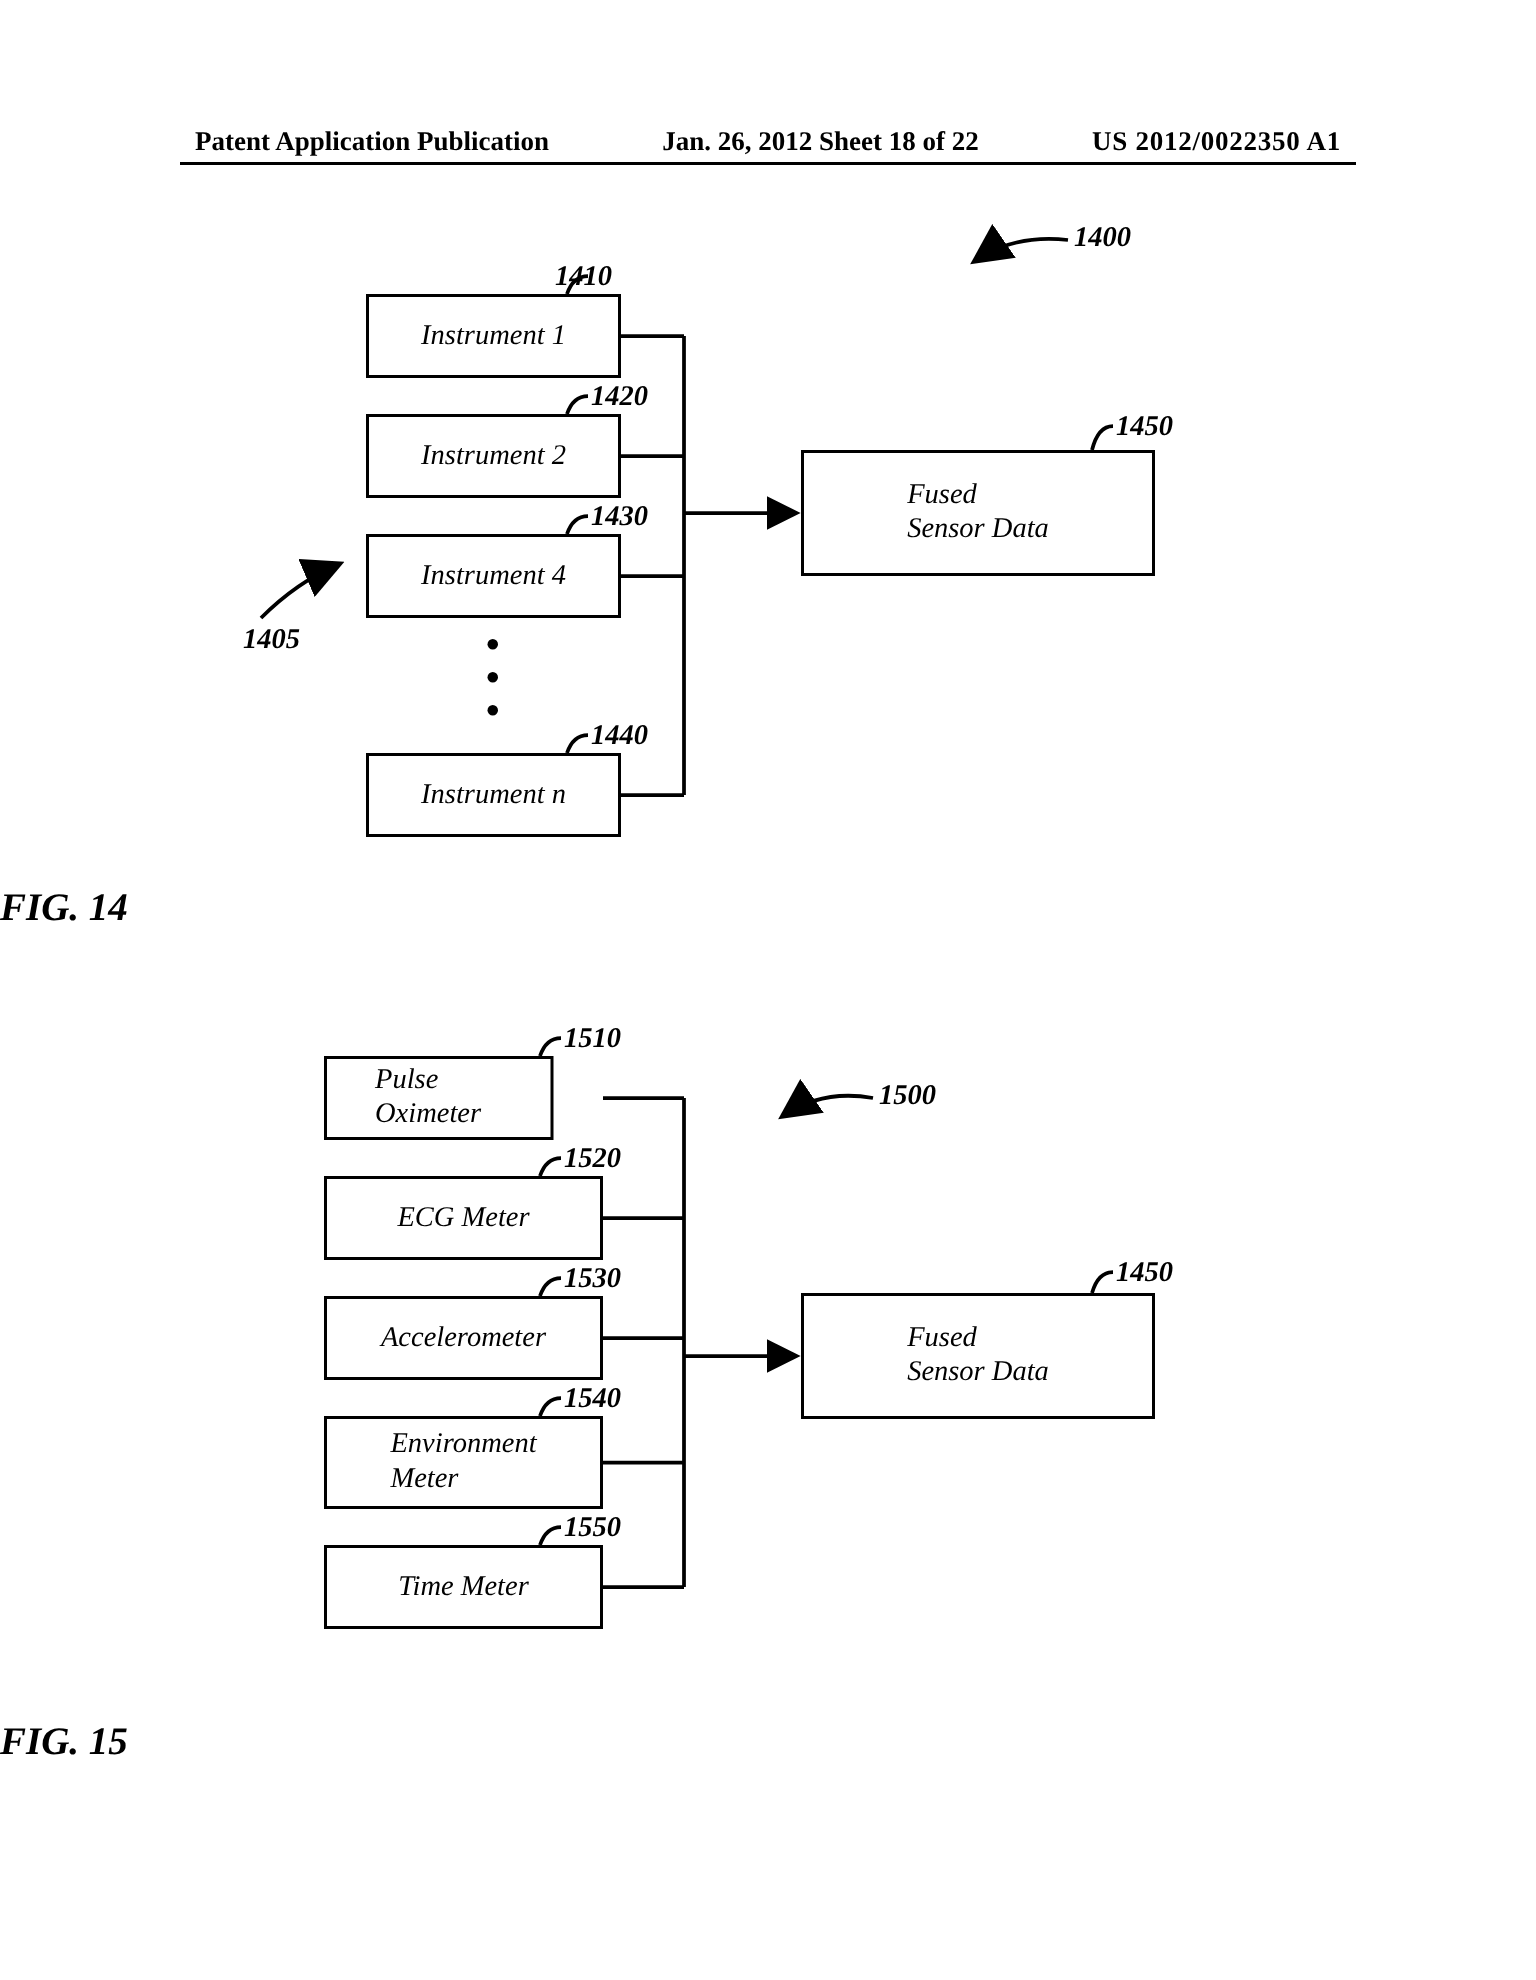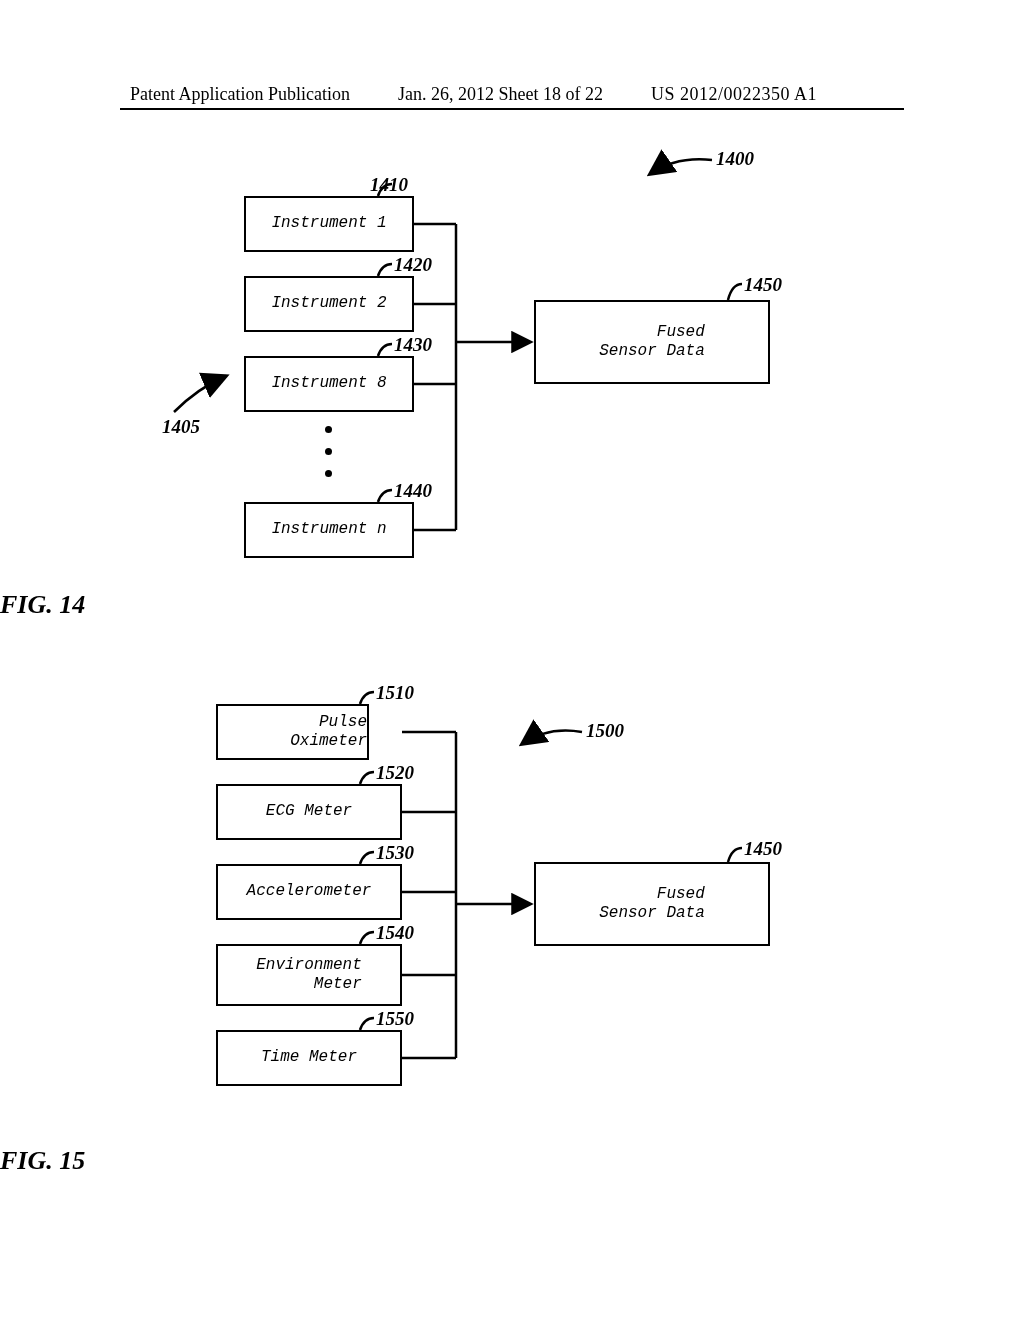--- a/index.html
+++ b/index.html
@@ -9,25 +9,24 @@
     width: 1024px;
     height: 1320px;
     position: relative;
   }
   .page-header {
     position: absolute;
     top: 84px;
     left: 0;
     width: 100%;
     display: flex;
-    justify-content: flex-start;
+    justify-content: space-between;
     padding: 0 130px;
     font-size: 18px;
-    font-weight: normal;
-    gap: 48px;
+    font-weight: bold;
   }
   .page-header .right { letter-spacing: 0.5px; }
   .header-rule {
     position: absolute;
     top: 108px;
     left: 120px;
     width: 784px;
     border-top: 2px solid #000;
   }
   .diagram-area {
@@ -35,26 +34,25 @@
     left: 0; top: 0;
     width: 1024px;
     height: 1320px;
   }
   .obox {
     position: absolute;
     border: 2.5px solid #000;
     display: flex;
     align-items: center;
     justify-content: center;
-    text-align: right;
+    text-align: left;
     background: #fff;
     font-style: italic;
-    font-size: 16px;
+    font-size: 19px;
     line-height: 1.2;
-    font-family: Liberation Mono, monospace;
   }
   .num-label {
     position: absolute;
     font-style: italic;
     font-weight: bold;
     font-size: 19px;
   }
   .fig-label {
     position: absolute;
     font-style: italic;
@@ -84,21 +82,21 @@
   <span>Patent Application Publication</span>
   <span>Jan. 26, 2012  Sheet 18 of 22</span>
   <span class="right">US 2012/0022350 A1</span>
 </div>
 <div class="header-rule"></div>
 
 <div class="diagram-area">
 
   <div class="obox" style="left:244px; top:196px; width:170px; height:56px;">Instrument 1</div>
   <div class="obox" style="left:244px; top:276px; width:170px; height:56px;">Instrument 2</div>
-  <div class="obox" style="left:244px; top:356px; width:170px; height:56px;">Instrument 8</div>
+  <div class="obox" style="left:244px; top:356px; width:170px; height:56px;">Instrument 4</div>
   <div class="obox" style="left:244px; top:502px; width:170px; height:56px;">Instrument n</div>
 
   <div class="dot" style="left:325px; top:426px;"></div>
   <div class="dot" style="left:325px; top:448px;"></div>
   <div class="dot" style="left:325px; top:470px;"></div>
 
   <div class="obox" style="left:534px; top:300px; width:236px; height:84px; white-space:pre-line;">Fused
 Sensor Data</div>
 
   <div class="num-label" style="left:716px; top:148px;">1400</div>

